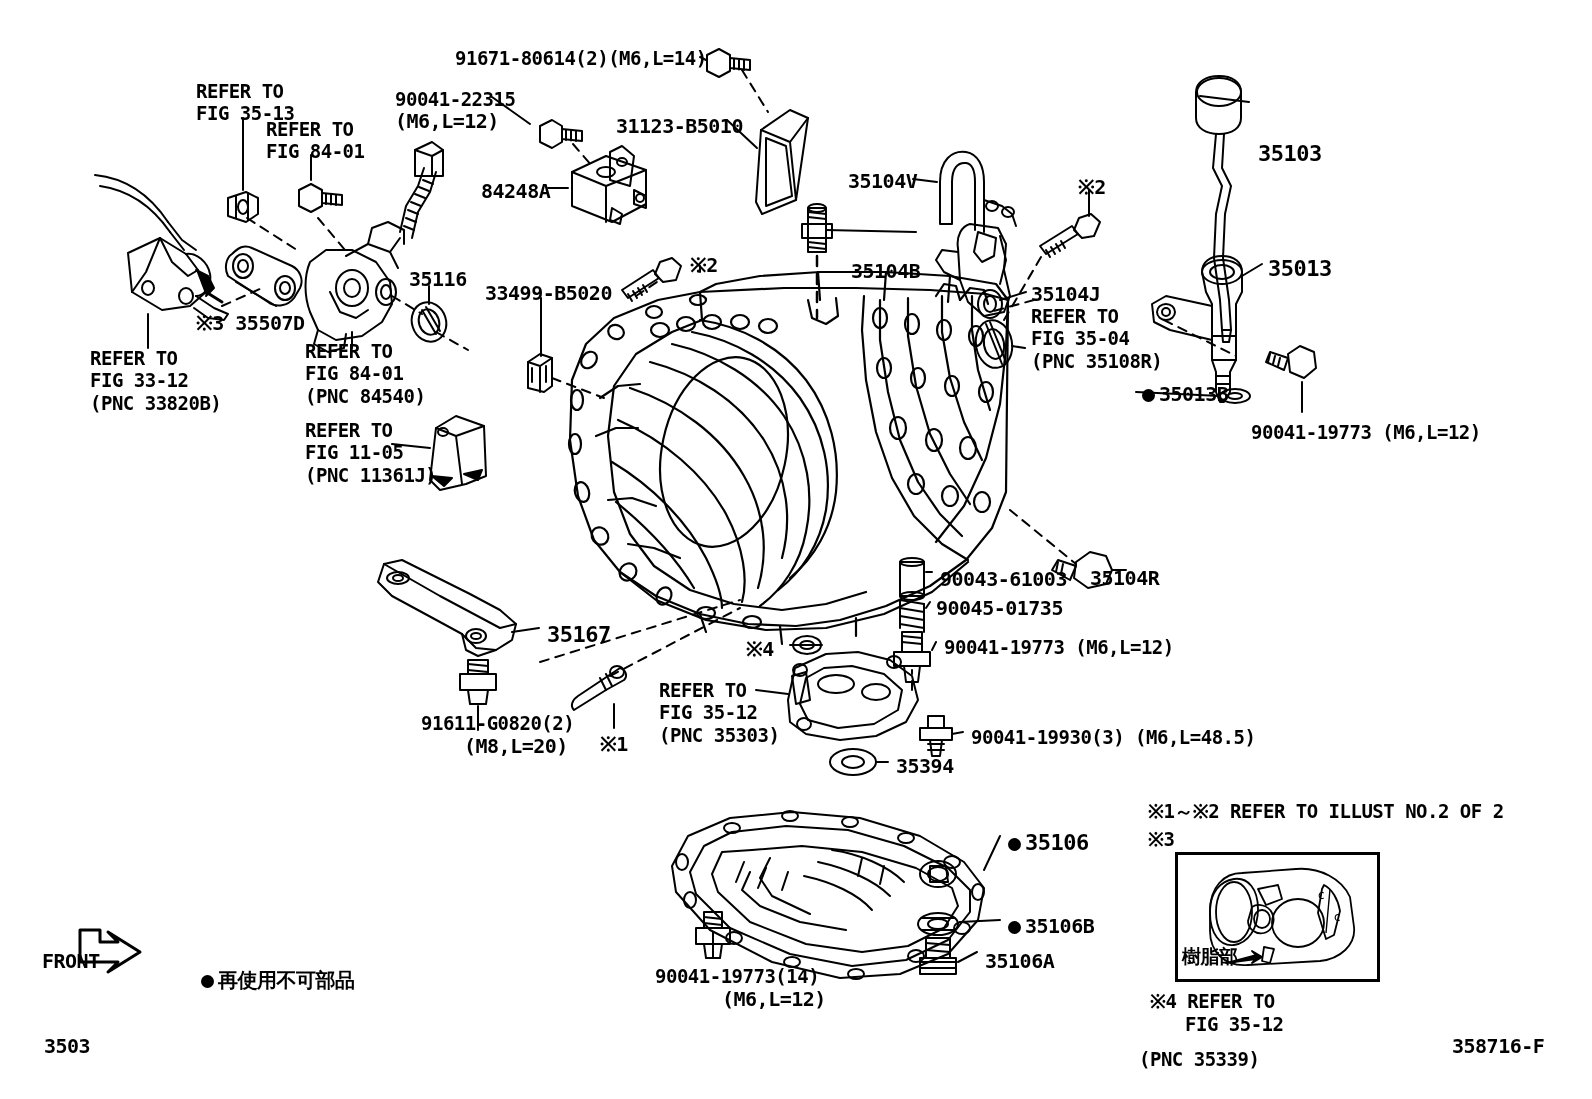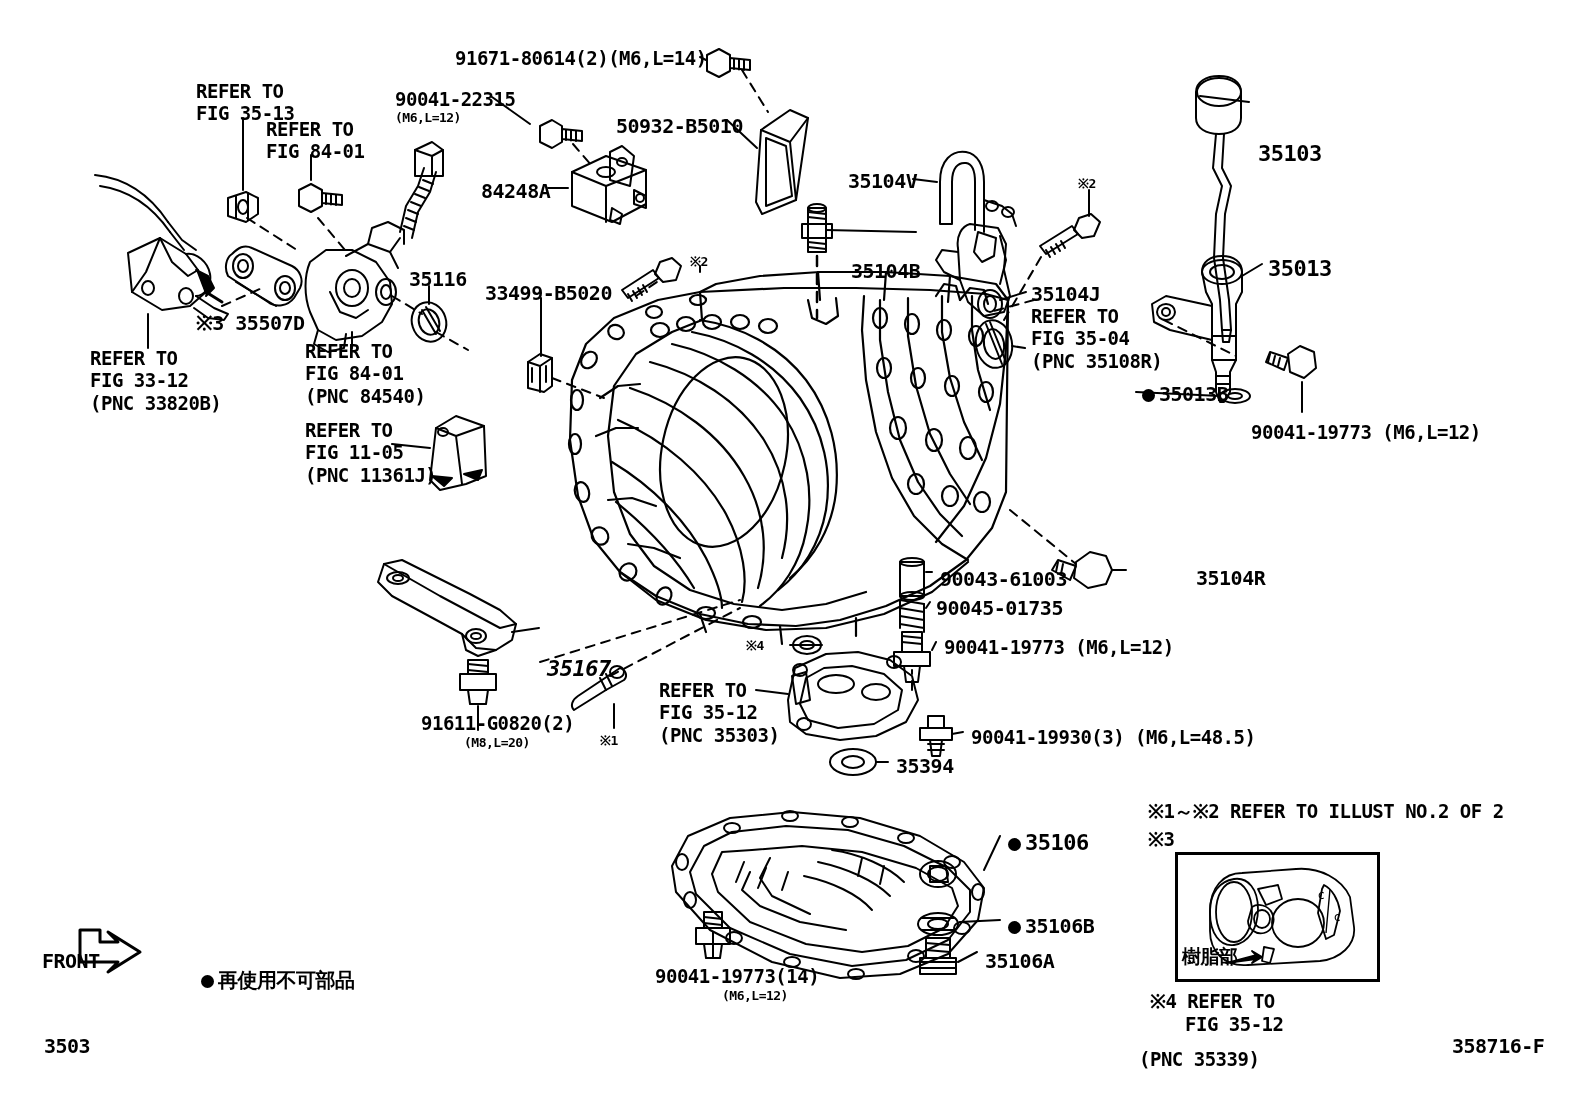--- a/index.html
+++ b/index.html
@@ -5,21 +5,21 @@
   html,body{margin:0;padding:0;background:#fff;}
   body{width:1592px;height:1099px;position:relative;overflow:hidden;
        font-family:"DejaVu Sans","Liberation Sans",sans-serif;color:#000;}
   #diagram{position:absolute;inset:0;}
   .lbl{position:absolute;font-weight:bold;white-space:pre;color:#000;
        font-family:"DejaVu Sans Mono","Liberation Mono",monospace;
        letter-spacing:-0.5px;line-height:1.18;}
   .s22{font-size:22px;}
   .s20{font-size:20px;}
   .s19{font-size:19px;}
-  .s18{font-size:13px;}
+  .s18{font-size:20px;}
   .jp{font-family:"DejaVu Sans","Liberation Sans",sans-serif;font-weight:bold;}
   .dot{display:inline-block;width:13px;height:13px;border-radius:50%;
        background:#000;vertical-align:-1px;margin-right:4px;}
   svg{position:absolute;left:0;top:0;}
   .note-box{position:absolute;border:3px solid #000;box-sizing:border-box;}
 </style>
 </head>
 <body>
 
 <div id="diagram">
@@ -517,21 +517,21 @@
 <div class="lbl s19" style="left:1139px;top:1036px;margin-top:12px;">(PNC 35339)</div>
 
 <div id="label-layer">
       <div class="lbl s19" style="left: 196px; top: 80px;">REFER TO
 FIG 35-13</div>
       <div class="lbl s19" style="left: 266px; top: 118px;">REFER TO
 FIG 84-01</div>
       <div class="lbl s19" style="left: 455px; top: 47px;">91671-80614(2)(M6,L=14)</div>
       <div class="lbl s19" style="left: 395px; top: 88px;">90041-22315</div>
       <div class="lbl s18" style="left: 395px; top: 110px;">(M6,L=12)</div>
-      <div class="lbl s20" style="left: 616px; top: 115px;">50932-B5010</div>
+      <div class="lbl s20" style="left: 616px; top: 115px;">31123-B5010</div>
       <div class="lbl s20" style="left: 481px; top: 180px;">84248A</div>
       <div class="lbl s20" style="left: 848px; top: 170px;">35104V</div>
       <div class="lbl s18" style="left: 1078px; top: 176px;">※2</div>
       <div class="lbl s22" style="left: 1258px; top: 97px; margin-top: 44px;">35103</div>
       <div class="lbl s20" style="left: 851px; top: 224px; margin-top: 36px;">35104B</div>
       <div class="lbl s22" style="left: 1268px; top: 256px;">35013</div>
       <div class="lbl s20" style="left: 409px; top: 268px;">35116</div>
       <div class="lbl s20" style="left: 485px; top: 282px;">33499-B5020</div>
       <div class="lbl s18" style="left: 690px; top: 254px;">※2</div>
       <div class="lbl s20" style="left: 1031px; top: 283px;">35104J</div>
@@ -544,23 +544,23 @@
 (PNC 33820B)</div>
       <div class="lbl s19" style="left: 305px; top: 340px;">REFER TO
 FIG 84-01
 (PNC 84540)</div>
       <div class="lbl s20" style="left: 1142px; top: 383px;"><span class="dot"></span><span>35013B</span></div>
       <div class="lbl s19" style="left: 1251px; top: 421px;">90041-19773 (M6,L=12)</div>
       <div class="lbl s19" style="left: 305px; top: 419px;">REFER TO
 FIG 11-05
 (PNC 11361J)</div>
       <div class="lbl s20" style="left: 940px; top: 568px;">90043-61003</div>
-      <div class="lbl s20" style="left: 1196px; top: 567px;">35104R</div>
+      <div class="lbl s20" style="left: 1090px; top: 567px;">35104R</div>
       <div class="lbl s20" style="left: 936px; top: 597px;">90045-01735</div>
-      <div class="lbl s22" style="left: 547px; top: 656px; font-style: italic;">35167</div>
+      <div class="lbl s22" style="left: 547px; top: 622px;">35167</div>
       <div class="lbl s18" style="left: 746px; top: 638px;">※4</div>
       <div class="lbl s19" style="left: 944px; top: 636px;">90041-19773 (M6,L=12)</div>
       <div class="lbl s19" style="left: 659px; top: 679px;">REFER TO
 FIG 35-12
 (PNC 35303)</div>
       <div class="lbl s19" style="left: 421px; top: 712px;">91611-G0820(2)</div>
       <div class="lbl s18" style="left: 464px; top: 735px;">(M8,L=20)</div>
       <div class="lbl s18" style="left: 600px; top: 733px;">※1</div>
       <div class="lbl s19" style="left: 971px; top: 726px; text-align: center;">90041-19930(3) (M6,L=48.5)</div>
       <div class="lbl s20" style="left: 896px; top: 755px;">35394</div>

